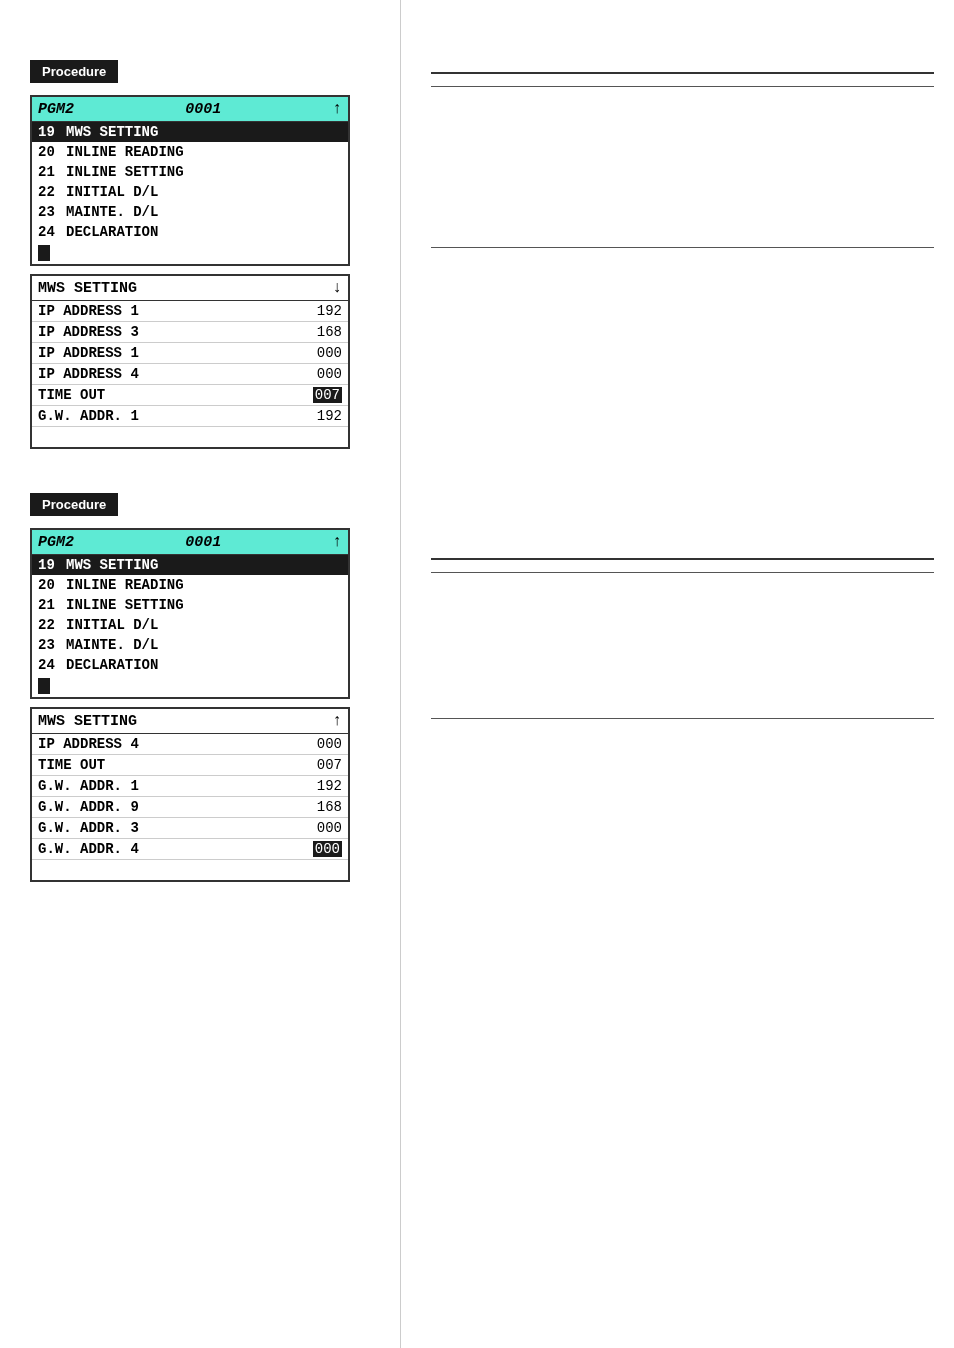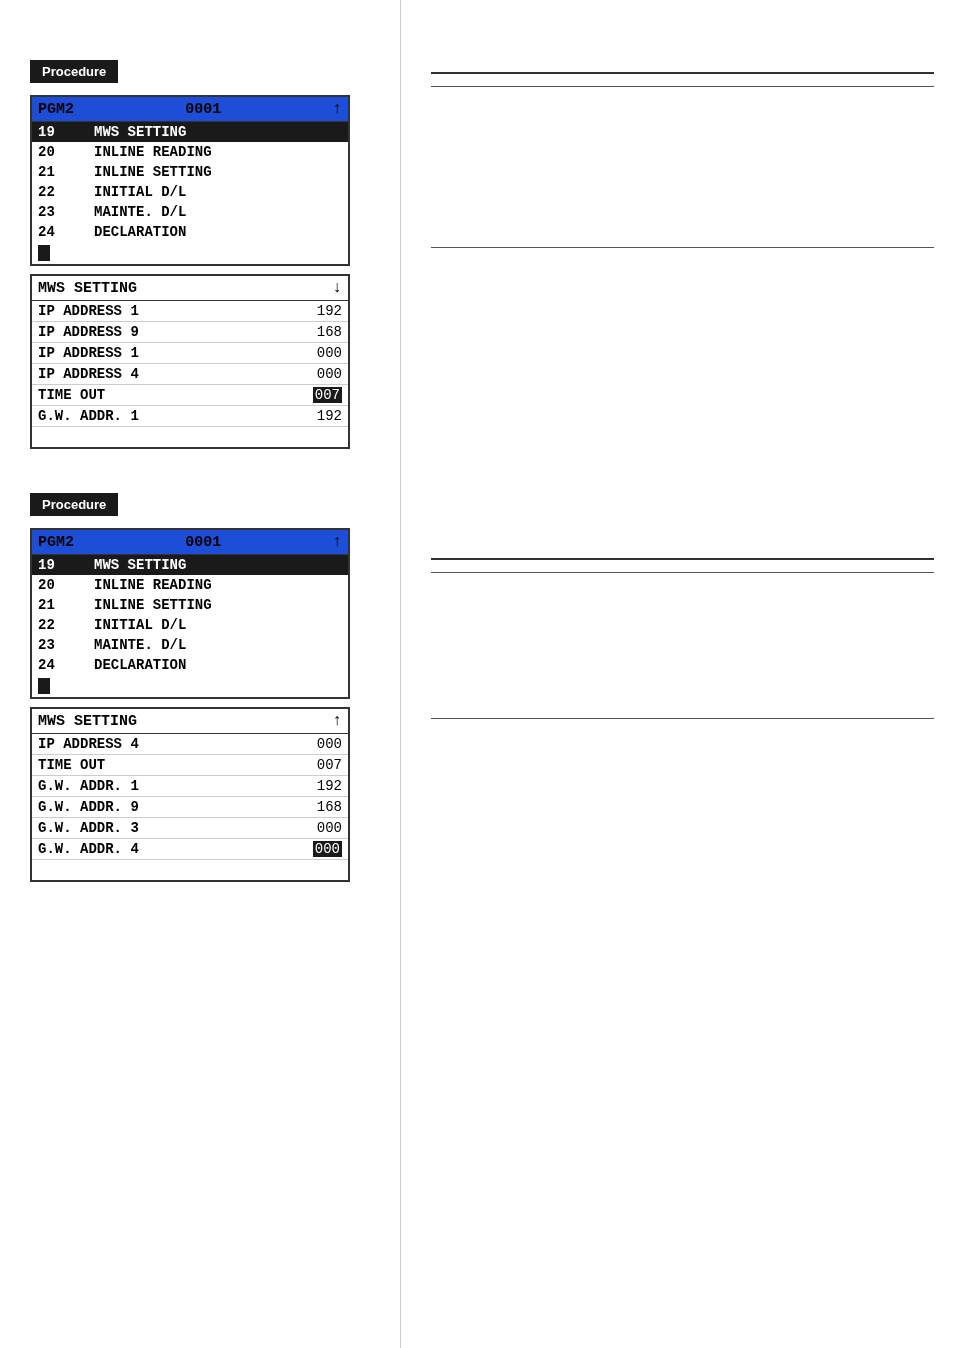--- a/index.html
+++ b/index.html
@@ -49,32 +49,32 @@
     }
 
     .screen-header-row {
       display: flex;
       justify-content: space-between;
       align-items: center;
       padding: 3px 6px;
       font-size: 15px;
       font-weight: bold;
       border-bottom: 1px solid #333;
-      background: #1d4ed8;
+      background: #5eead4;
+      font-style: italic;
     }
 
     .screen-menu-item {
       display: flex;
       align-items: center;
       padding: 2px 6px;
       font-size: 14px;
       font-weight: bold;
       font-family: 'Courier New', Courier, monospace;
       white-space: nowrap;
-      gap: 28px;
     }
 
     .screen-menu-item.selected {
       background: #1a1a1a;
       color: #ffffff;
     }
 
     .screen-menu-item .item-num {
       width: 28px;
       display: inline-block;
@@ -205,21 +205,21 @@
       <div class="screen-data-panel">
         <div class="data-header-row">
           <span>MWS SETTING</span>
           <span class="scroll-arrow">↓</span>
         </div>
         <div class="data-row">
           <span>IP ADDRESS 1</span>
           <span class="val">192</span>
         </div>
         <div class="data-row">
-          <span>IP ADDRESS 9</span>
+          <span>IP ADDRESS 3</span>
           <span class="val">168</span>
         </div>
         <div class="data-row">
           <span>IP ADDRESS 1</span>
           <span class="val">000</span>
         </div>
         <div class="data-row">
           <span>IP ADDRESS 4</span>
           <span class="val">000</span>
         </div>

